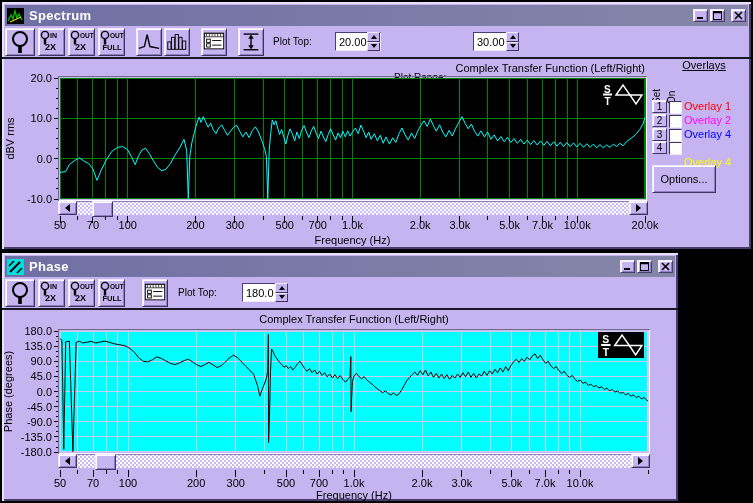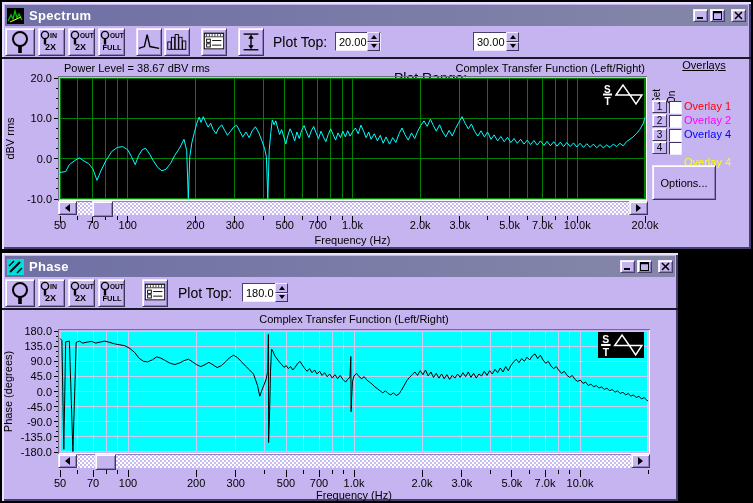--- a/index.html
+++ b/index.html
@@ -13,21 +13,21 @@
   .app-icon{width:17px;height:16px;display:inline-block;}
   .cap-btns{margin-left:auto;display:flex;align-items:center;}
   .cap-btn{width:15px;height:13px;margin-left:2px;padding:0;background:#c6b4f1;
       border:1px solid;border-color:#efe8ff #4a3e72 #4a3e72 #efe8ff;
       box-shadow:inset 1px 1px 0 #fff,inset -1px -1px 0 #8d7fc0;display:flex;align-items:center;justify-content:center;}
   .cap-btn.close{margin-left:6px;}
   .tb-btn{position:absolute;top:26px;height:28px;background:#c6b4f1;padding:0;
       border:1px solid;border-color:#efe8ff #3f3360 #3f3360 #efe8ff;
       box-shadow:inset 1px 1px 0 #ffffff,inset -1px -1px 0 #8d7fc0;}
   .tb-sep{position:absolute;left:0;right:0;top:55px;height:2px;background:#181828;}
-  .tb-label{position:absolute;top:28px;height:24px;line-height:24px;font-size:14px;color:#000;}
+  .tb-label{position:absolute;top:28px;height:24px;line-height:24px;font-size:10px;color:#000;}
   .tb-input{position:absolute;top:30px;width:46px;height:19px;box-sizing:border-box;
       border:1px solid;border-color:#4a3e72 #efe8ff #efe8ff #4a3e72;background:#fff;
       font-family:"Liberation Sans",sans-serif;font-size:11px;padding:1px 3px;margin-left:15px;}
   .spinner{position:absolute;top:30px;width:13px;height:19px;display:flex;flex-direction:column;}
   .spin{flex:1;background:#c6b4f1;border:1px solid;border-color:#efe8ff #3f3360 #3f3360 #efe8ff;
       position:relative;padding:0;}
   .spin i{position:absolute;left:50%;top:50%;transform:translate(-50%,-50%);width:0;height:0;display:block;}
   .spin.up i{border-left:3px solid transparent;border-right:3px solid transparent;border-bottom:4px solid #000;}
   .spin.dn i{border-left:3px solid transparent;border-right:3px solid transparent;border-top:4px solid #000;}
   .hdr{position:absolute;font-size:11px;color:#000;height:14px;line-height:14px;}
@@ -52,21 +52,21 @@
   .ov-heading{position:absolute;left:658px;top:57px;width:88px;text-align:center;
       font-size:11px;color:#000;text-decoration:underline;}
   .ov-vert{position:absolute;width:14px;height:26px;font-size:10px;color:#000;
       writing-mode:vertical-rl;transform:rotate(180deg);line-height:14px;}
   .ov-numbtn{position:absolute;left:650px;width:15px;height:13px;background:#c6b4f1;padding:0;
       border:1px solid;border-color:#efe8ff #3f3360 #3f3360 #efe8ff;
       box-shadow:inset 1px 1px 0 #fff;font-size:10px;line-height:10px;font-family:"Liberation Sans",sans-serif;}
   .ov-check{position:absolute;left:667px;width:11px;height:11px;background:#fff;
       border:1px solid;border-color:#3f3360 #efe8ff #efe8ff #3f3360;}
   .ov-label{position:absolute;left:682px;height:13px;line-height:13px;font-size:11px;}
-  .options-btn{position:absolute;left:650px;top:163px;width:64px;height:35px;background:#c6b4f1;
+  .options-btn{position:absolute;left:650px;top:163px;width:64px;height:28px;background:#c6b4f1;
       border:1px solid;border-color:#efe8ff #3f3360 #3f3360 #efe8ff;
       box-shadow:inset 1px 1px 0 #fff,inset -1px -1px 0 #8d7fc0;
       font-size:11px;font-family:"Liberation Sans",sans-serif;padding:0;}
   button{cursor:default;}
 </style>
 </head>
 <body>
 
 <section class="win" id="win-spectrum" style="left:2px;top:2px;width:749px;height:247px;">
   <div class="titlebar">
@@ -187,21 +187,20 @@
   <span class="spinner" style="left:504px;">
     <button class="spin up">
         <i></i>
       </button>
     <button class="spin dn">
         <i></i>
       </button>
   </span>
   <div class="tb-sep"></div>
 
-  <div class="hdr" style="left:62px;top:59px;">Power Level = 38.67 dBV rms</div>
   <div class="hdr" style="right:106px;top:59px;">Complex Transfer Function (Left/Right)</div>
 
   <svg class="chart" id="chart-spectrum" style="top:56px;" width="749" height="191">
       <rect x="58" y="20" width="585" height="121" fill="#000000"></rect>
       <path d="M56.5,142.5 L56.5,18.5 L644.5,18.5" stroke="#6f6f86" fill="none" shape-rendering="crispEdges"></path>
       <path d="M56.5,142.5 L644.5,142.5 L644.5,18.5" stroke="#ffffff" fill="none" shape-rendering="crispEdges"></path>
       <line x1="75.8" y1="20" x2="75.8" y2="141" stroke="#008000" shape-rendering="crispEdges"></line>
       <line x1="90.9" y1="20" x2="90.9" y2="141" stroke="#008000" shape-rendering="crispEdges"></line>
       <line x1="103.9" y1="20" x2="103.9" y2="141" stroke="#008000" shape-rendering="crispEdges"></line>
       <line x1="115.4" y1="20" x2="115.4" y2="141" stroke="#008000" shape-rendering="crispEdges"></line>

